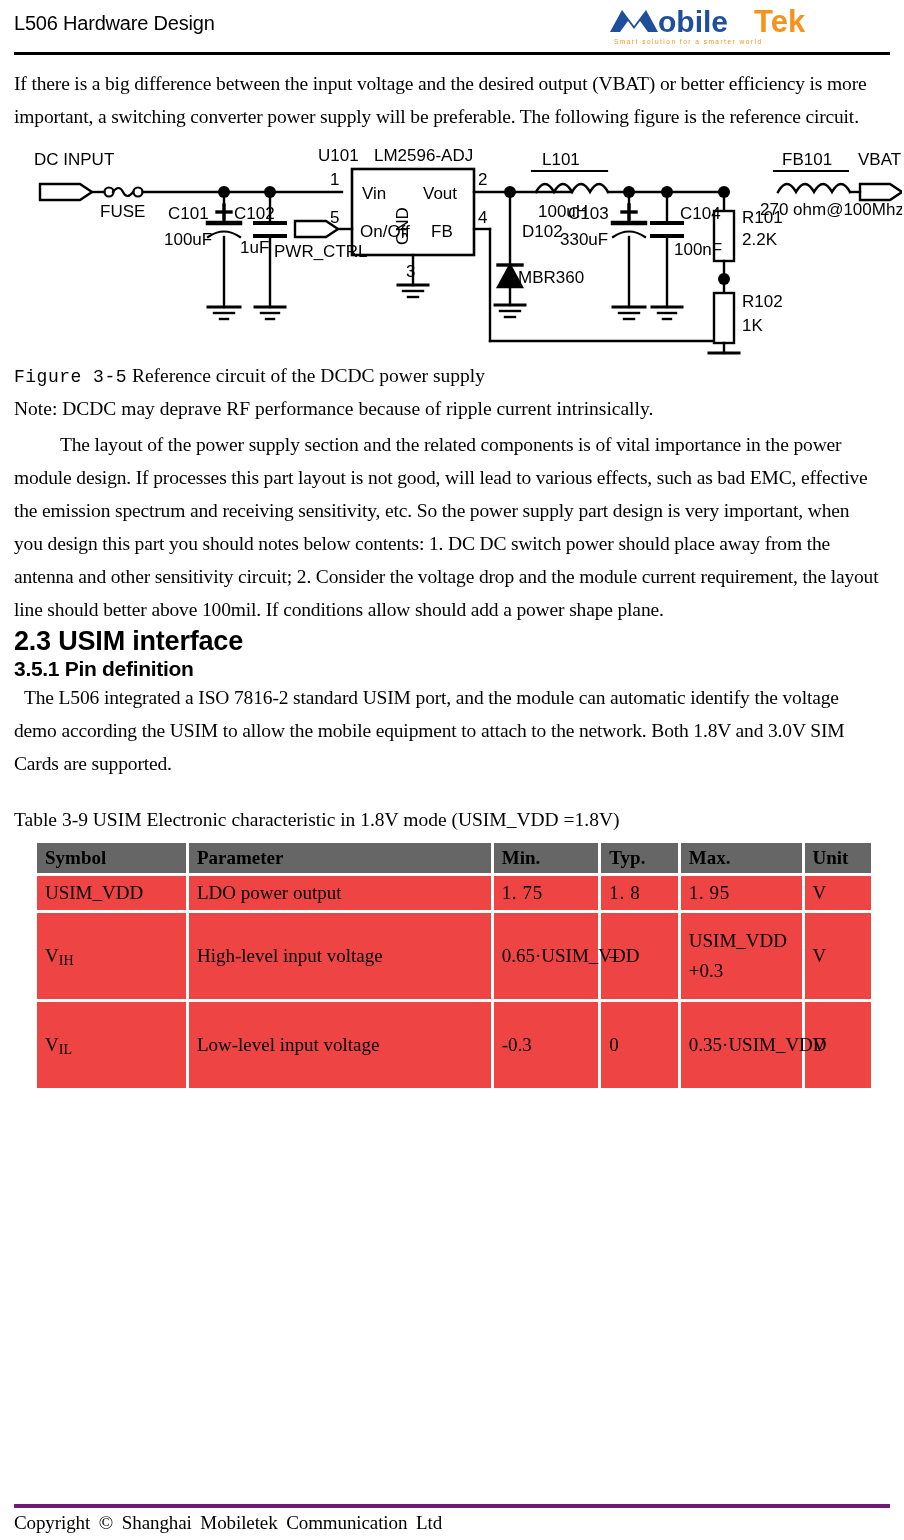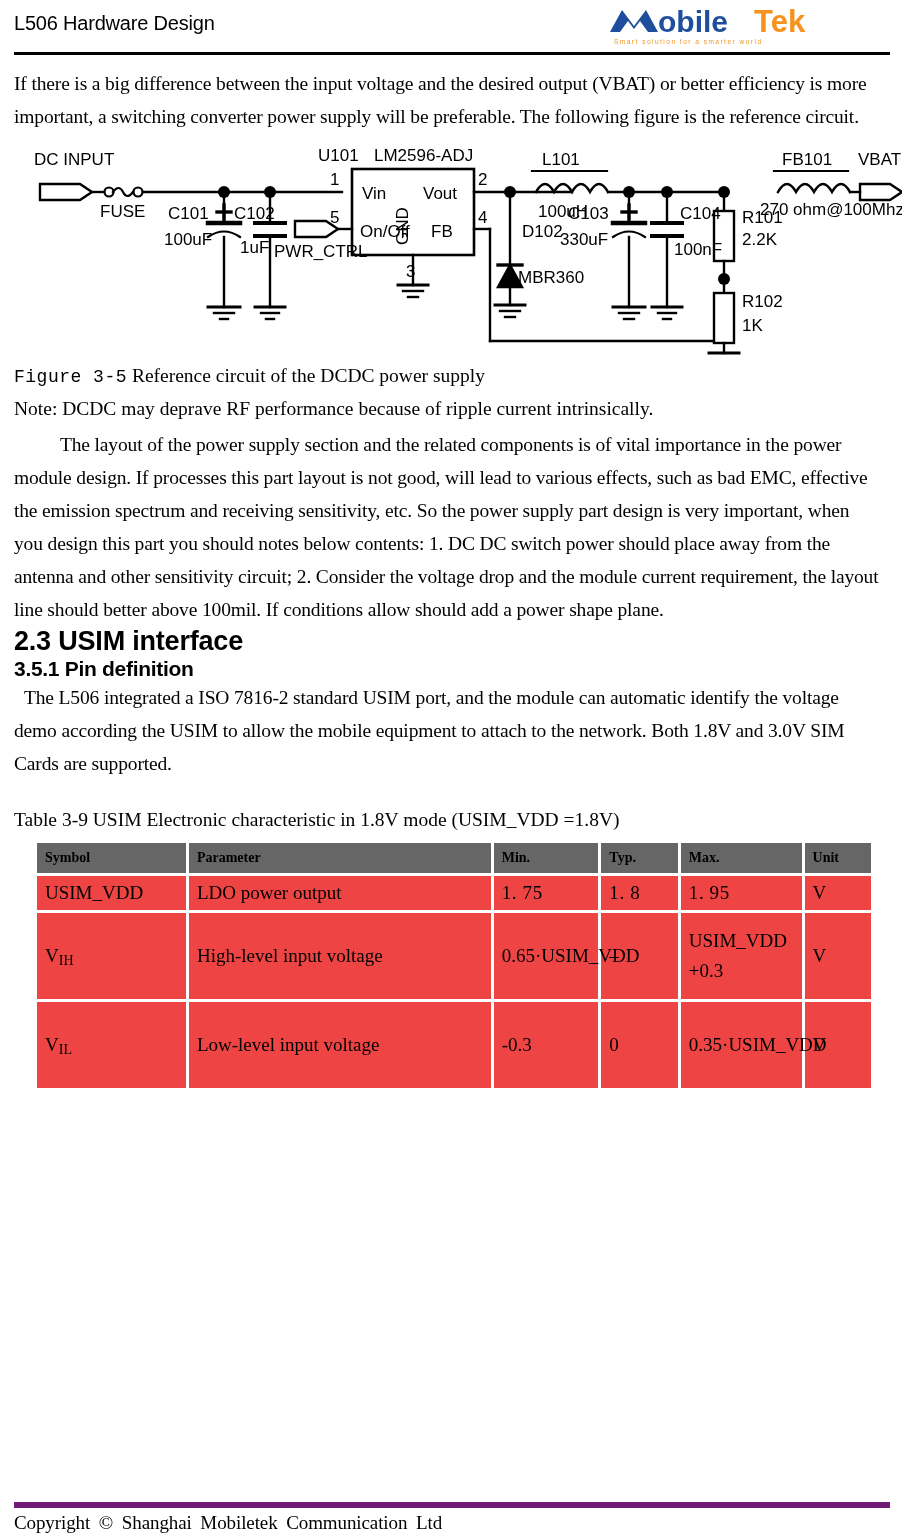--- a/index.html
+++ b/index.html
@@ -123,21 +123,21 @@
     border-collapse: separate;
     border-spacing: 3px 3px;
     width: 840px;
     table-layout: fixed;
   }
   table.spec th {
     background: #666666;
     color: #000000;
     font-family: "Liberation Serif", serif;
     font-weight: bold;
-    font-size: 14px;
+    font-size: 19px;
     text-align: left;
     padding: 4px 8px;
     height: 22px;
     vertical-align: middle;
   }
   table.spec td {
     background: #ef4444;
     font-family: "Liberation Serif", serif;
     font-size: 19px;
     text-align: left;
@@ -171,21 +171,21 @@
     position: relative;
     top: 0.22em;
   }
 
   
   .footer {
     position: absolute;
     left: 14px;
     right: 14px;
     bottom: 6px;
-    border-top: 6px solid #701a75;
+    border-top: 4px solid #701a75;
     padding-top: 4px;
   }
   .footer-text {
     font-size: 19px;
     word-spacing: 4px;
     letter-spacing: -0.1px;
   }
 </style>
 </head>
 <body>

